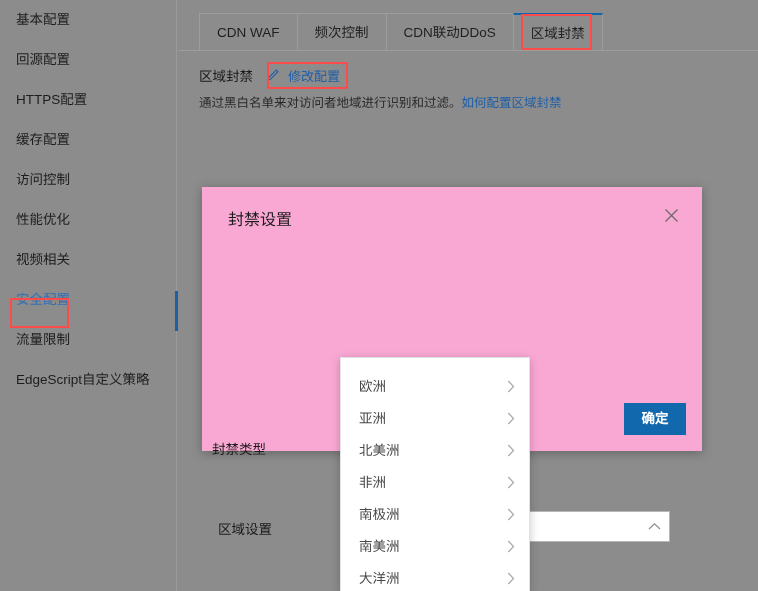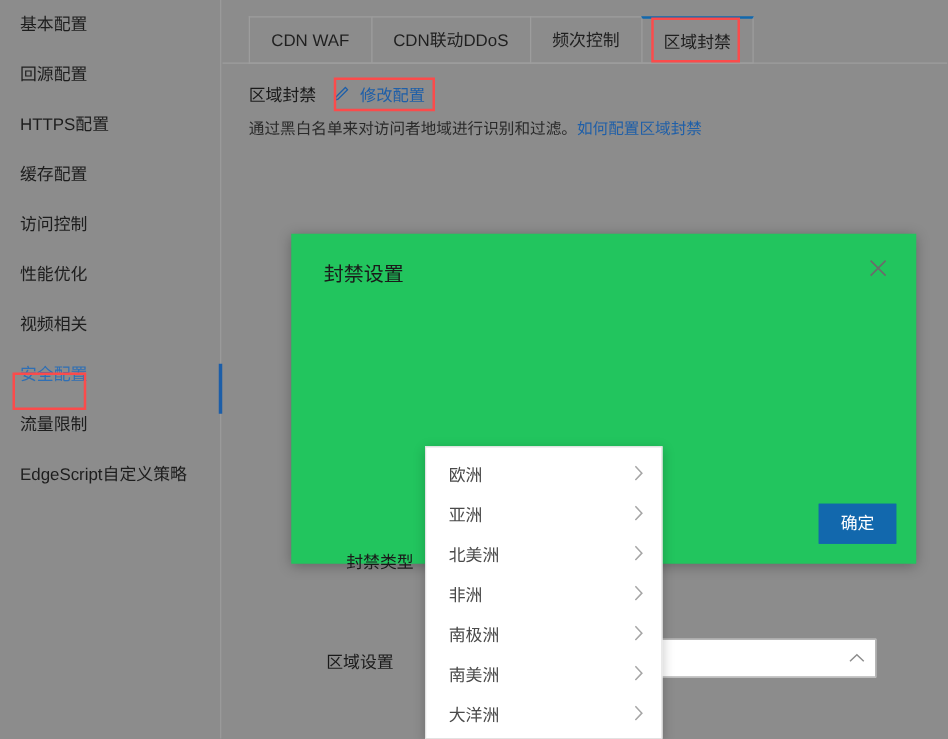--- a/index.html
+++ b/index.html
@@ -147,24 +147,23 @@
   #anno-tab     { left: 521px; top: 14px;  width: 71px; height: 36px; }
   #anno-edit    { left: 267px; top: 62px;  width: 81px; height: 27px; }
 
   
   #modal {
     position: absolute;
     left: 202px;
     top: 187px;
     width: 500px;
     height: 264px;
-    background: #22c55e;
+    background: #f9a8d4;
     box-shadow: 0 2px 10px rgba(0,0,0,.28);
     z-index: 20;
-    margin-left: 31px;
   }
   #modal-title {
     position: absolute;
     left: 26px;
     top: 19px;
     font-size: 16px;
     color: #1a1a1a;
   }
   #modal-close {
     position: absolute;
@@ -178,22 +177,22 @@
     text-align: center;
     cursor: pointer;
     font-family: "Liberation Sans", sans-serif;
   }
 
   .form-label {
     position: absolute;
     font-size: 13.5px;
     color: #1a1a1a;
   }
-  #label-ban-type { left: 44px; top: 251px; text-align: right; }
-  #label-region   { left: 28px; top: 331px; }
+  #label-ban-type { left: 10px; top: 251px; text-align: right; }
+  #label-region   { left: 16px; top: 331px; }
 
   .radio-row {
     position: absolute;
     display: flex;
     align-items: center;
     gap: 10px;
     font-size: 13.5px;
     color: #1a1a1a;
     cursor: pointer;
   }
@@ -250,20 +249,21 @@
     font-size: 12px;
   }
 
   
   #modal-footer {
     position: absolute;
     right: 16px;
     top: 216px;
     display: flex;
     gap: 0;
+    font-weight: bold;
   }
   .btn {
     height: 32px;
     min-width: 62px;
     padding: 0 16px;
     font-size: 13.5px;
     box-sizing: border-box;
     line-height: 30px;
     text-align: center;
     cursor: pointer;
@@ -288,21 +288,21 @@
     background: #fff;
     border: 1px solid #e2e2e2;
     box-shadow: 0 2px 9px rgba(0,0,0,.22);
     box-sizing: border-box;
     padding: 5px 0;
     z-index: 30;
   }
   .dd-item {
     height: 32px;
     display: flex;
-    align-items: center;
+    align-items: flex-end;
     padding: 0 14px 0 18px;
     font-size: 13.5px;
     color: #4a4a4a;
     cursor: pointer;
   }
   .dd-label { flex: 1; white-space: nowrap; }
   .dd-arrow {
     color: #a6a6a6;
     font-size: 13px;
     line-height: 1;
@@ -349,24 +349,24 @@
 
   <main id="main">
 
     <div id="tabbar-underline"></div>
 
     <div id="tabbar">
       <div class="tab">
         <span>CDN WAF</span>
       </div>
       <div class="tab">
-        <span>CDN联动DDoS</span>
+        <span>频次控制</span>
       </div>
       <div class="tab">
-        <span>频次控制</span>
+        <span>CDN联动DDoS</span>
       </div>
       <div class="tab active">
         <span>区域封禁</span>
       </div>
     </div>
 
     <div id="section-head">
       <span id="section-title">区域封禁</span>
       <span id="edit-config-link">
         <span style="display:inline-block;line-height:0;">

